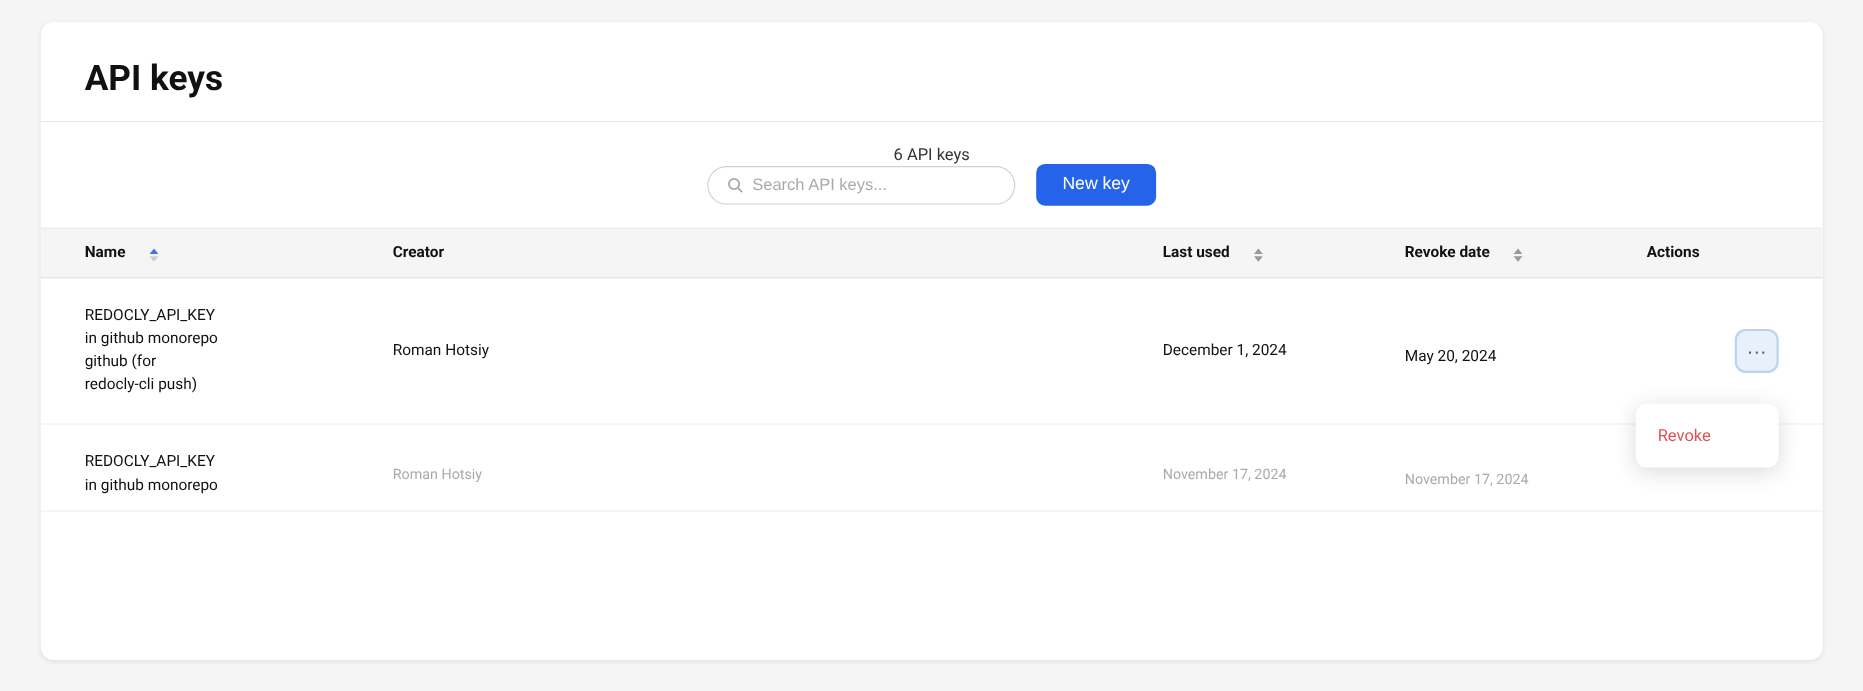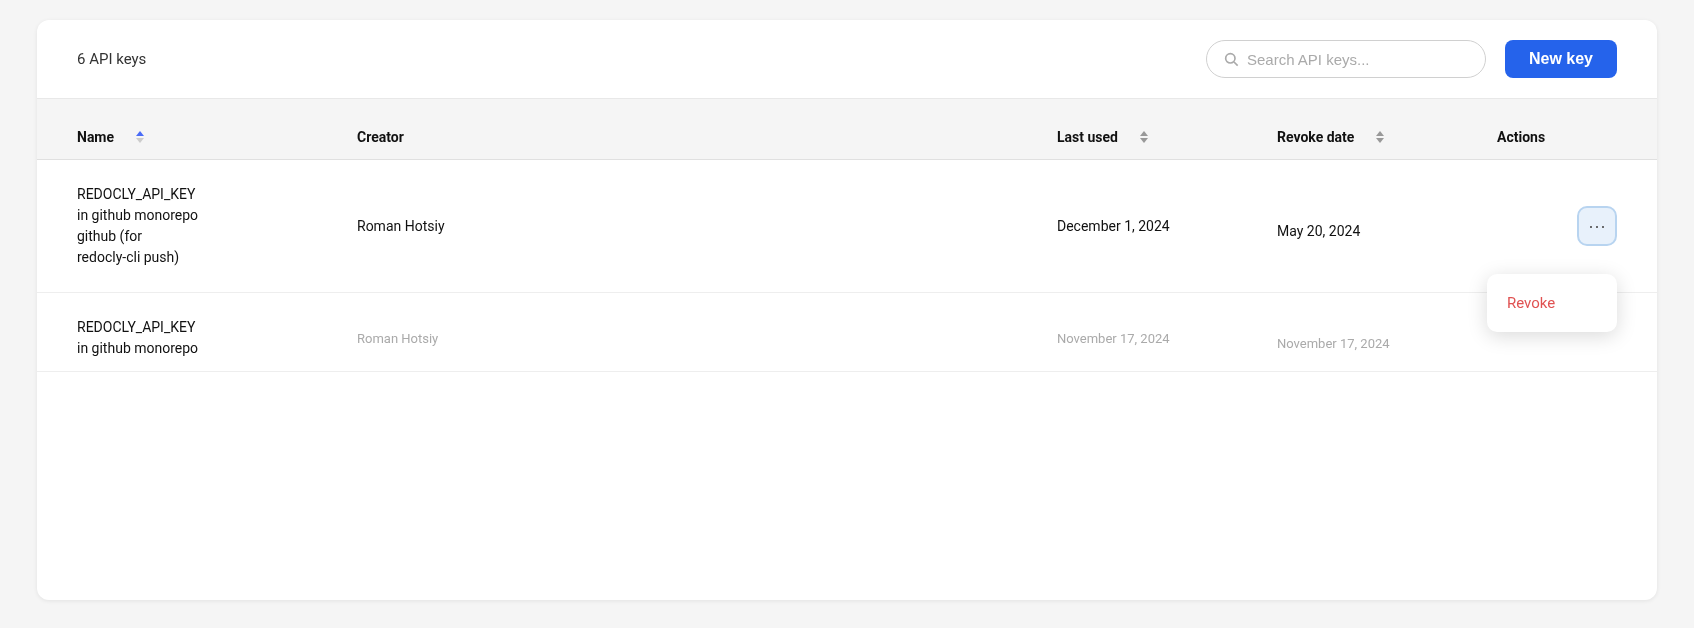--- a/index.html
+++ b/index.html
@@ -37,29 +37,31 @@
       font-weight: 700;
       color: #111111;
     }
 
     .toolbar {
       display: flex;
       align-items: center;
       justify-content: space-between;
       padding: 20px 40px;
       border-bottom: 1px solid #e8e8e8;
+      flex-direction: column;
     }
 
     .api-key-count {
       font-size: 15px;
       color: #333333;
     }
 
     .toolbar-right {
       display: flex;
+      align-items: center;
       gap: 19px;
     }
 
     .search-wrapper {
       display: flex;
       align-items: center;
       border: 1px solid #d0d0d0;
       border-radius: 20px;
       padding: 8px 16px;
       gap: 8px;
@@ -85,21 +87,21 @@
       color: #aaaaaa;
     }
 
     .new-key-button {
       background: #2563eb;
       color: #ffffff;
       border: none;
       border-radius: 8px;
       padding: 10px 24px;
       font-size: 16px;
-      font-weight: 700;
+      font-weight: 400;
       cursor: pointer;
       white-space: nowrap;
     }
 
     .table-container {
       width: 100%;
     }
 
     .table-header {
       display: grid;
@@ -107,23 +109,22 @@
       background: #f5f5f5;
       padding: 14px 40px;
       border-bottom: 1px solid #e0e0e0;
     }
 
     .table-header-cell {
       font-size: 14px;
       font-weight: 700;
       color: #111111;
       display: flex;
-      align-items: center;
+      align-items: flex-end;
       gap: 22px;
-      margin-top: 16px;
     }
 
     .sort-icon {
       display: flex;
       flex-direction: column;
       gap: 2px;
     }
 
     .sort-icon span {
       display: block;
@@ -263,20 +264,23 @@
       align-items: center;
       position: relative;
       overflow: hidden;
     }
   </style>
 </head>
 <body>
 
 <div class="page-container">
 
+  <div class="page-header">
+    <h1 class="page-title">API keys</h1>
+  </div>
 
   <div class="toolbar">
     <span class="api-key-count">6 API keys</span>
 
     <div class="toolbar-right">
       <div class="search-wrapper">
         <svg class="search-icon-svg" width="16" height="16" viewBox="0 0 24 24" fill="none" stroke="#aaa" stroke-width="2.5">
           <circle cx="11" cy="11" r="7"></circle>
           <line x1="16.5" y1="16.5" x2="22" y2="22"></line>
         </svg>

